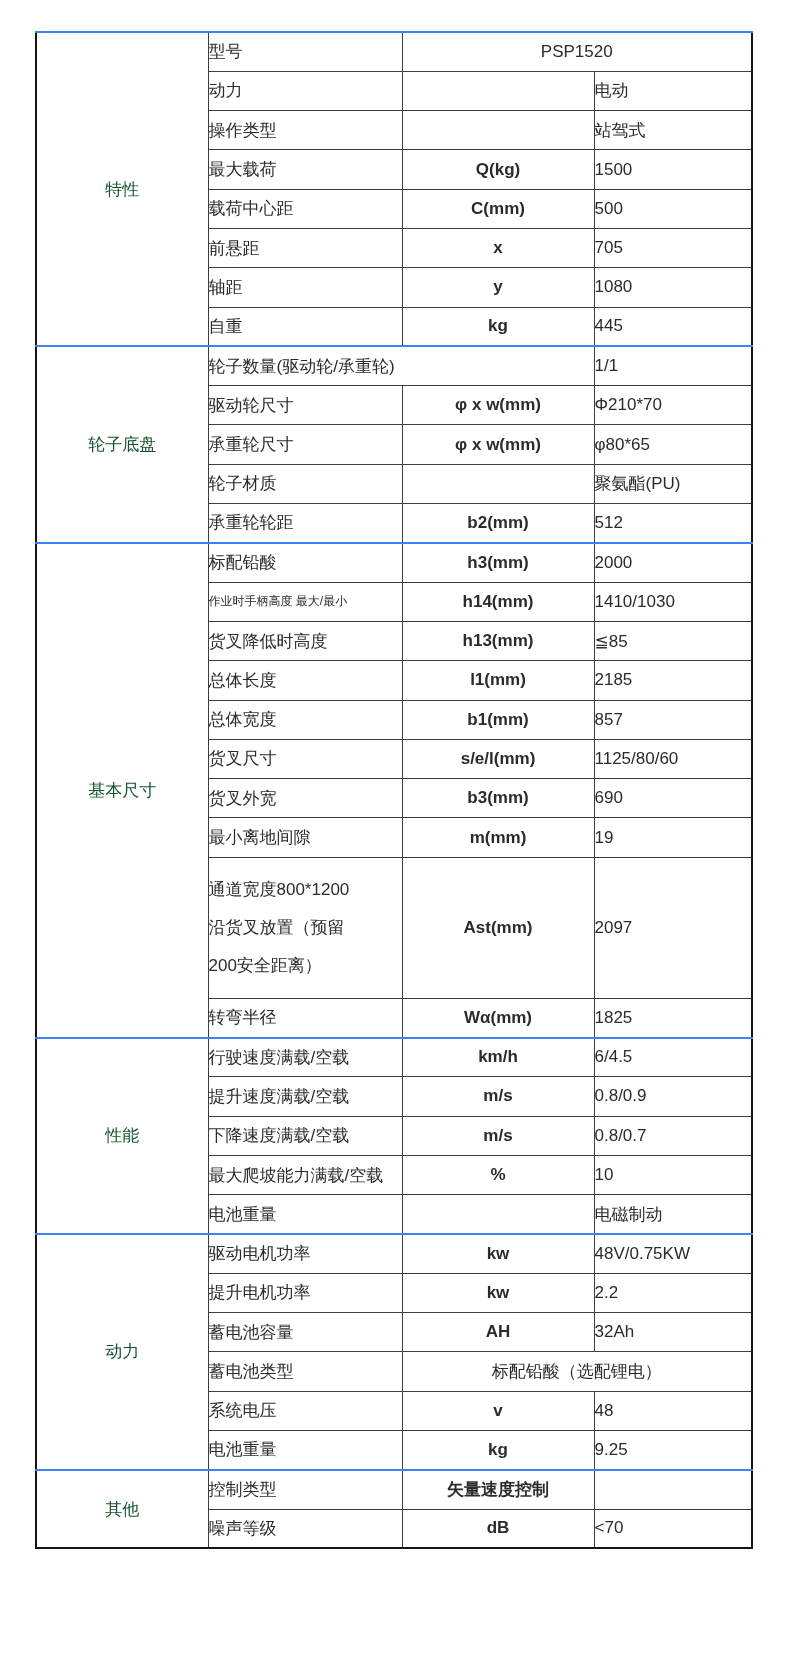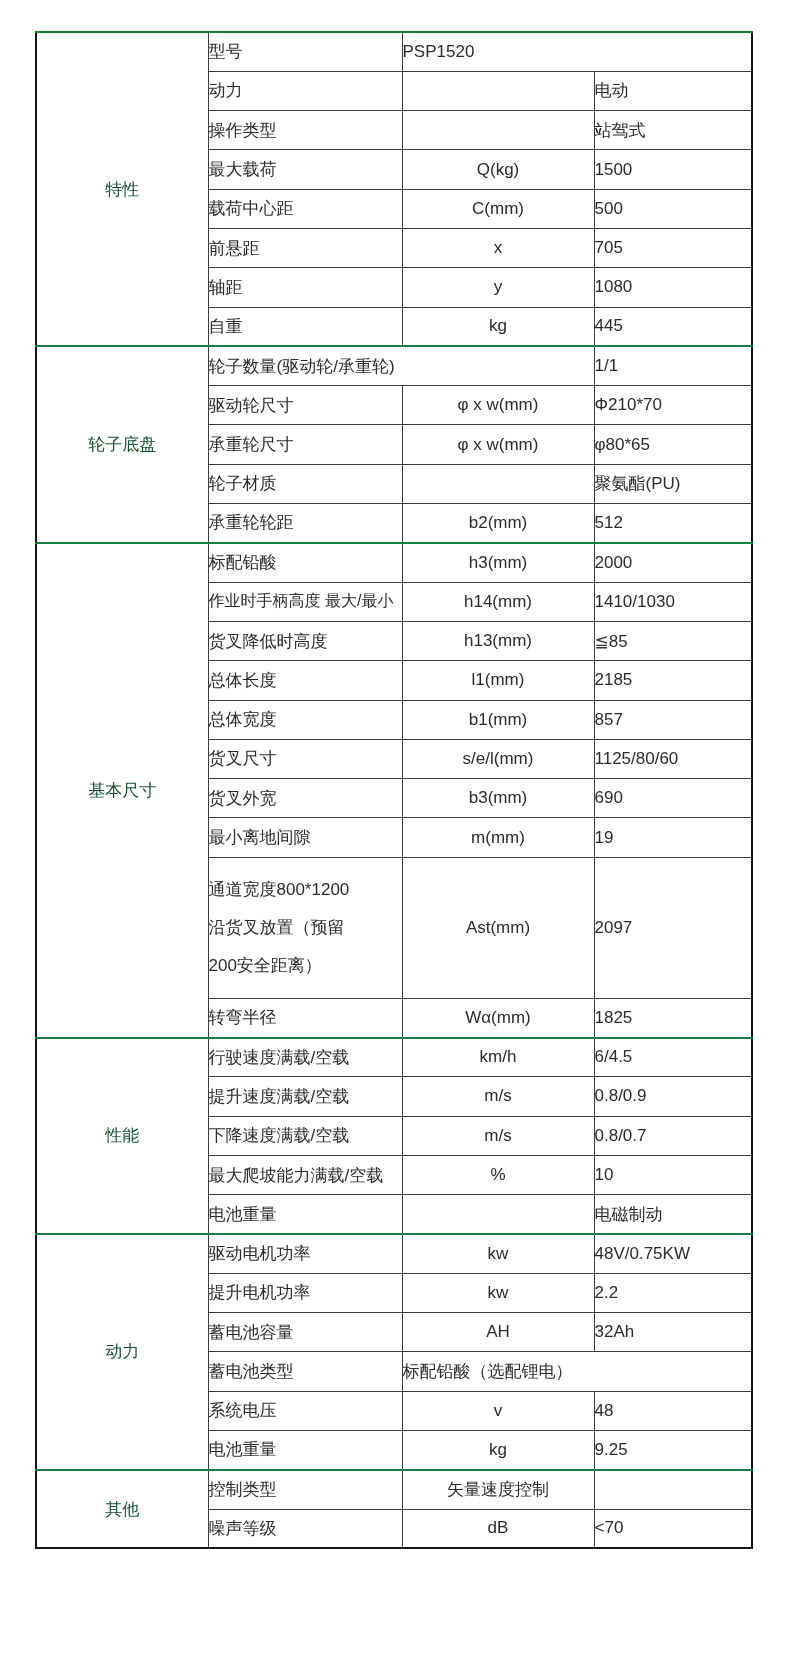--- a/index.html
+++ b/index.html
@@ -27,51 +27,52 @@
   table.spec td {
     border: 1.5px solid #3d3d3d;
     box-sizing: border-box;
     padding: 0;
     height: 39.3px;
     font-size: 17px;
     vertical-align: middle;
     background: #ffffff;
   }
   tr.section-start td {
-    border-top: 2px solid #15803d;
+    border-top: 2px solid #3b82f6;
   }
   td.cat {
     font-size: 29px;
     text-align: center;
     color: #14532d;
   }
   td.lab {
     text-align: left;
     padding-left: 12px;
     white-space: nowrap;
     overflow: hidden;
   }
   td.lab.small {
-    font-size: 16px;
+    font-size: 12px;
   }
   td.lab.multiline {
     white-space: pre-line;
     line-height: 38px;
     padding-right: 6px;
   }
   td.sym {
     text-align: center;
+    font-weight: bold;
   }
   td.val {
     text-align: left;
     padding-left: 34px;
     white-space: nowrap;
   }
   td.merged-val {
-    text-align: left;
+    text-align: center;
   }
   tr.tall td {
     height: 141px;
     margin-top: 14px;
   }
 </style>
 </head>
 <body>
 
 <table class="spec">

